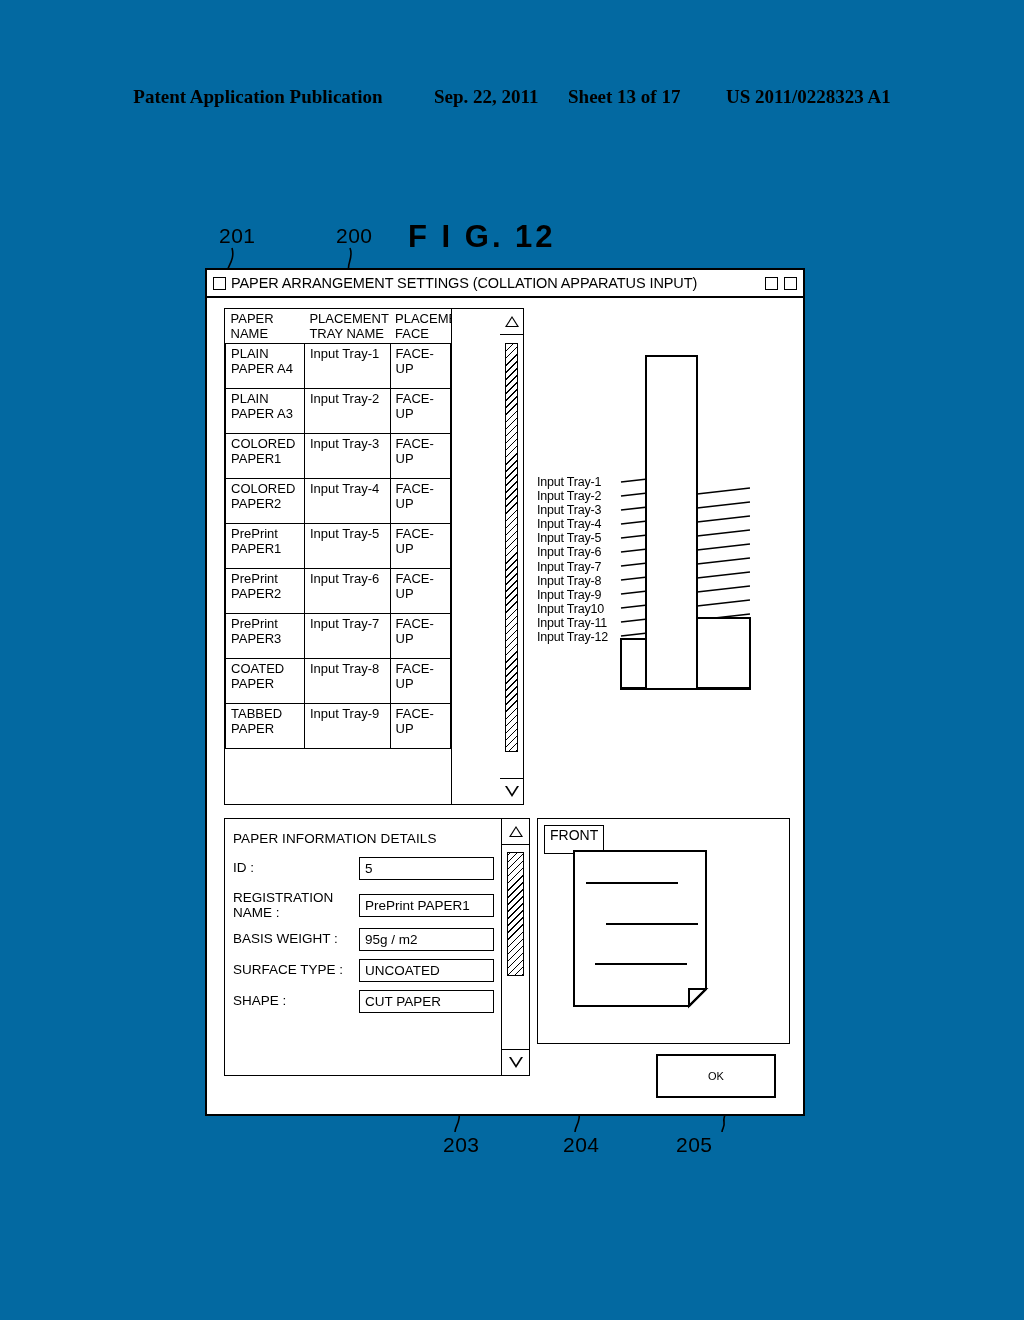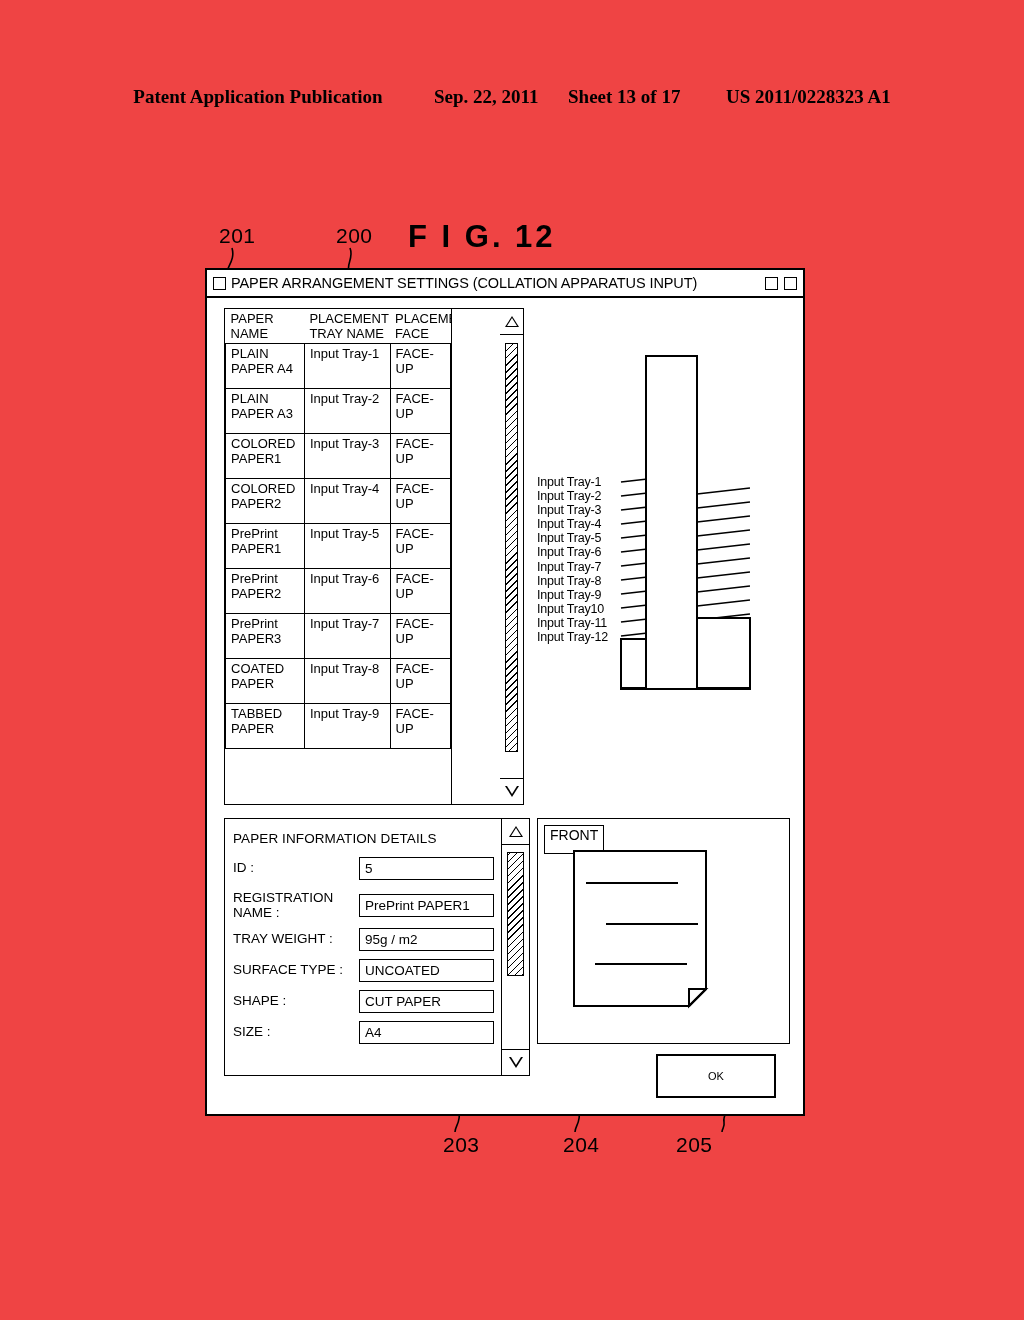--- a/index.html
+++ b/index.html
@@ -8,21 +8,21 @@
     background: #ffffff;
     width: 1024px; height: 1320px;
     font-family: "Liberation Sans", sans-serif;
     color: #000;
   }
   #page {
     position: relative;
     width: 1024px;
     height: 1320px;
     overflow: hidden;
-    background: #ef4444;
+    background: #0369a1;
   }
 
   
   .pub-header {
     position: absolute;
     top: 86px; left: 0; width: 1024px;
     text-align: center;
     font-family: "Liberation Serif", serif;
     font-weight: bold;
     font-size: 19px;
@@ -540,34 +540,30 @@
                 <div class="fbox">5</div>
               </div>
               <div class="frow two-line">
                 <div class="flabel">
                   <div>REGISTRATION</div>
                   <div>NAME :</div>
                 </div>
                 <div class="fbox">PrePrint PAPER1</div>
               </div>
               <div class="frow">
-                <div class="flabel">TRAY WEIGHT :</div>
+                <div class="flabel">BASIS WEIGHT :</div>
                 <div class="fbox">95g / m2</div>
               </div>
               <div class="frow">
                 <div class="flabel">SURFACE TYPE :</div>
                 <div class="fbox">UNCOATED</div>
               </div>
               <div class="frow">
                 <div class="flabel">SHAPE :</div>
                 <div class="fbox">CUT PAPER</div>
-              </div>
-              <div class="frow">
-                <div class="flabel">SIZE :</div>
-                <div class="fbox">A4</div>
               </div>
             </div>
         </div>
         <div class="vscroll">
           <div class="sb-arrow top">
             <div class="tri-up"></div>
           </div>
           <div class="sb-thumb" style="top:33px; height:124px;"></div>
           <div class="sb-arrow bot">
             <div class="tri-down"></div>

